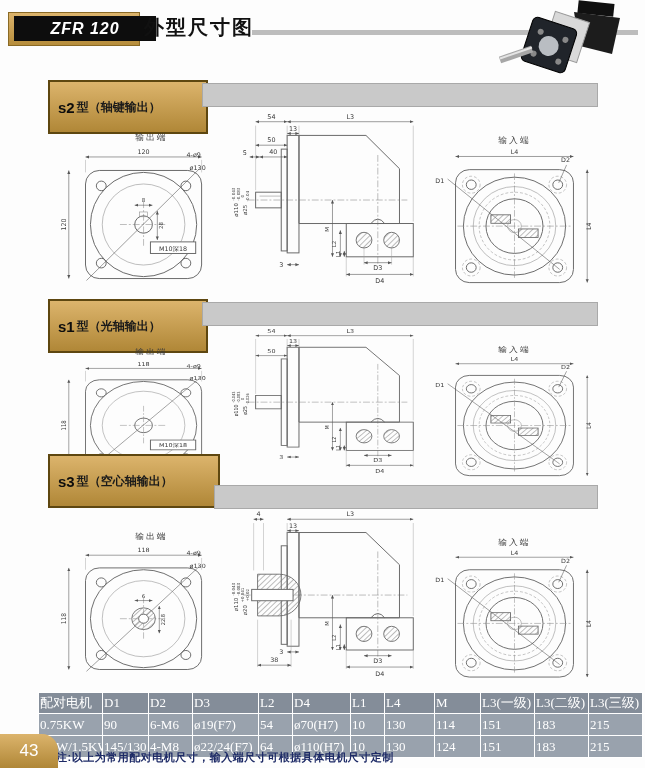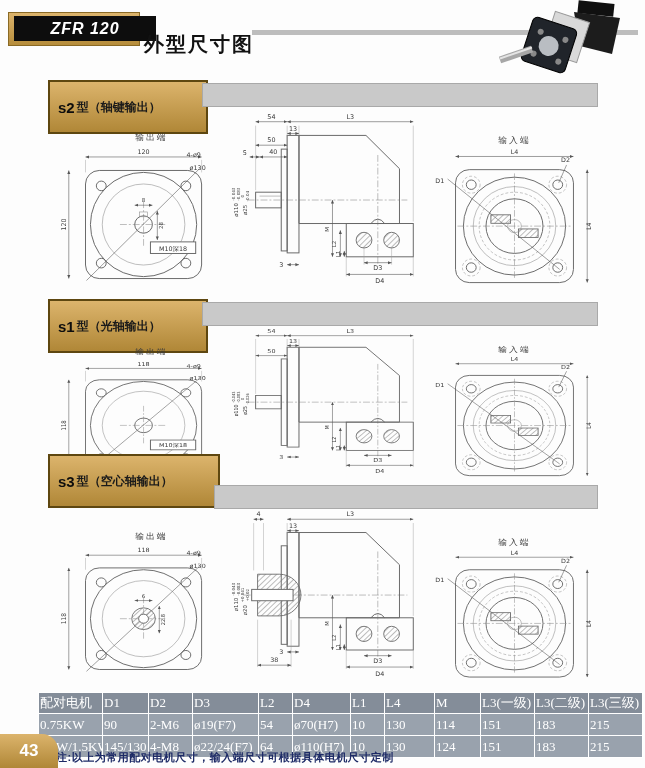--- a/index.html
+++ b/index.html
@@ -4,21 +4,21 @@
 <style>
   html,body{margin:0;padding:0;background:#e8e8e8;}
   .sheet{position:relative;width:645px;height:768px;background:#fdfdfd;overflow:hidden;
          font-family:"Liberation Sans",sans-serif;}
   
   .brand-band{position:absolute;left:8px;top:12px;width:130px;height:32px;
               background:linear-gradient(#dcb46c,#b68d3c);border:1px solid #8a6a25;}
   .brand-black{position:absolute;left:5px;top:3px;width:142px;height:25px;background:#0d0d0d;
                color:#fff;font-weight:bold;font-style:italic;font-size:16px;letter-spacing:1px;
                display:flex;align-items:center;justify-content:center;}
-  .title-cn{position:absolute;left:144px;top:14px;font-size:20px;font-weight:bold;color:#111;letter-spacing:2px;margin-top:17px;}
+  .title-cn{position:absolute;left:144px;top:14px;font-size:20px;font-weight:bold;color:#111;letter-spacing:2px;}
   .rule{position:absolute;left:252px;top:30px;width:386px;height:5px;background:#bdbdbd;}
   
   .sec-label{position:absolute;height:26px;background:linear-gradient(#dcb46c,#b08737);
              border:2px solid #5e4710;display:flex;align-items:center;padding:12px 8px;gap:2px;}
   .sec-code{font-size:15px;font-weight:bold;color:#0d0d0d;}
   .sec-name{font-size:12px;font-weight:bold;color:#1a1a1a;}
   .sec-bar{position:absolute;height:22px;background:#c9c9c9;border:1px solid #a9a9a9;}
   .dv{position:absolute;}
   
   .pt{fill:none;stroke:#676767;stroke-width:1;}
@@ -36,21 +36,21 @@
   text.sm{font-size:5.6px;}
   
   .spec{position:absolute;left:38px;top:692px;width:604px;border-collapse:collapse;table-layout:fixed;}
   .spec td{border:1px solid #fff;color:#fff;font-size:13px;text-align:left;height:17px;
            font-family:Liberation Serif, serif;overflow:hidden;white-space:nowrap;}
   .spec tr.hd td{background:#848d99;}
   .spec tr.bd td{background:#99a2ad;height:19px;}
   .note{position:absolute;left:56px;top:750px;font-size:11px;font-weight:bold;color:#1d2a66;letter-spacing:.5px;}
   .page-tab{position:absolute;left:0;top:734px;width:58px;height:34px;
             background:linear-gradient(#dcb46c,#b08737);border-radius:0 16px 0 0;
-            color:#fff;font-size:17px;font-weight:bold;display:flex;align-items:center;justify-content:center;}
+            color:#fff;font-size:17px;font-weight:normal;display:flex;align-items:center;justify-content:center;}
 </style>
 </head>
 <body>
 
 <div class="sheet">
 
   <svg width="0" height="0" style="position:absolute">
     <defs>
       <marker id="arw" viewBox="0 0 8 8" refX="7" refY="4" markerWidth="7" markerHeight="7" orient="auto-start-reverse">
         <path d="M0,1 L7,4 L0,7 Z" fill="#555"></path>
@@ -443,21 +443,21 @@
       <td>L1</td>
       <td>L4</td>
       <td>M</td>
       <td>L3(一级)</td>
       <td>L3(二级)</td>
       <td>L3(三级)</td>
     </tr>
     <tr class="bd">
       <td>0.75KW</td>
       <td>90</td>
-      <td>2-M6</td>
+      <td>6-M6</td>
       <td>ø19(F7)</td>
       <td>54</td>
       <td>ø70(H7)</td>
       <td>10</td>
       <td>130</td>
       <td>114</td>
       <td>151</td>
       <td>183</td>
       <td>215</td>
     </tr>

